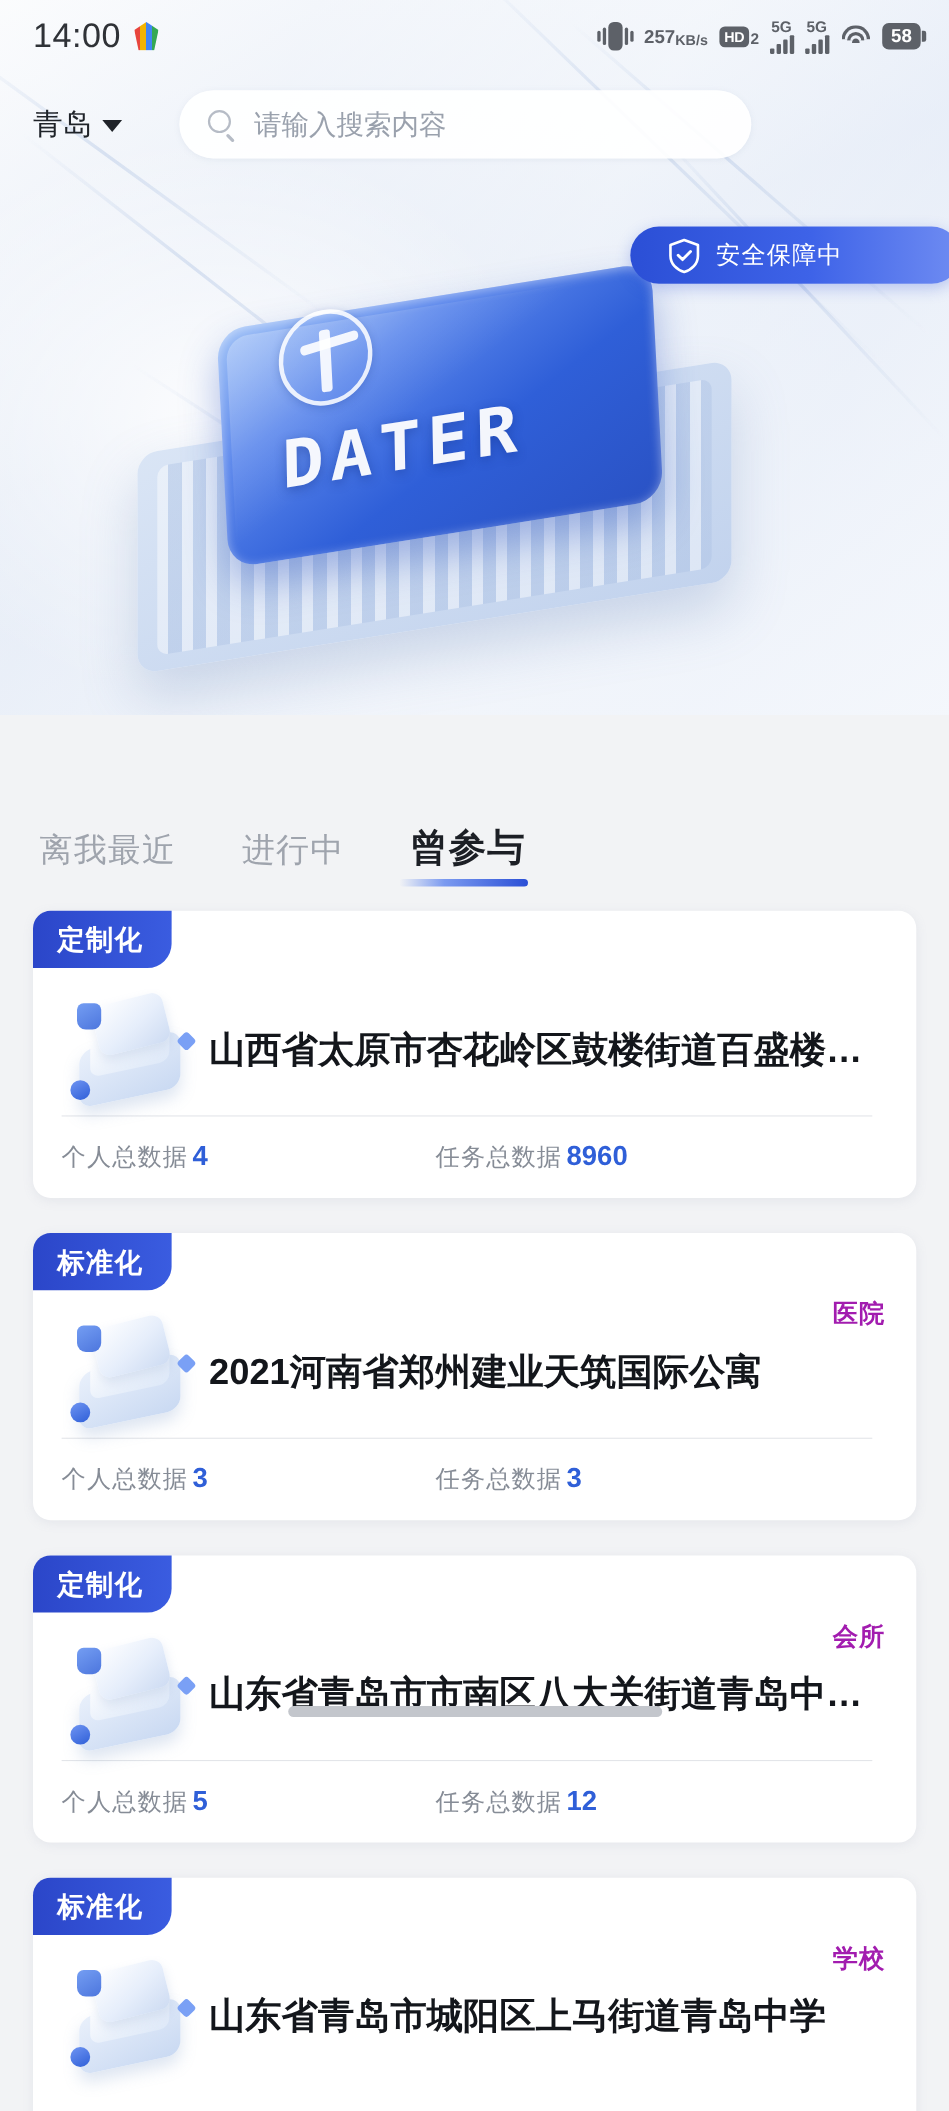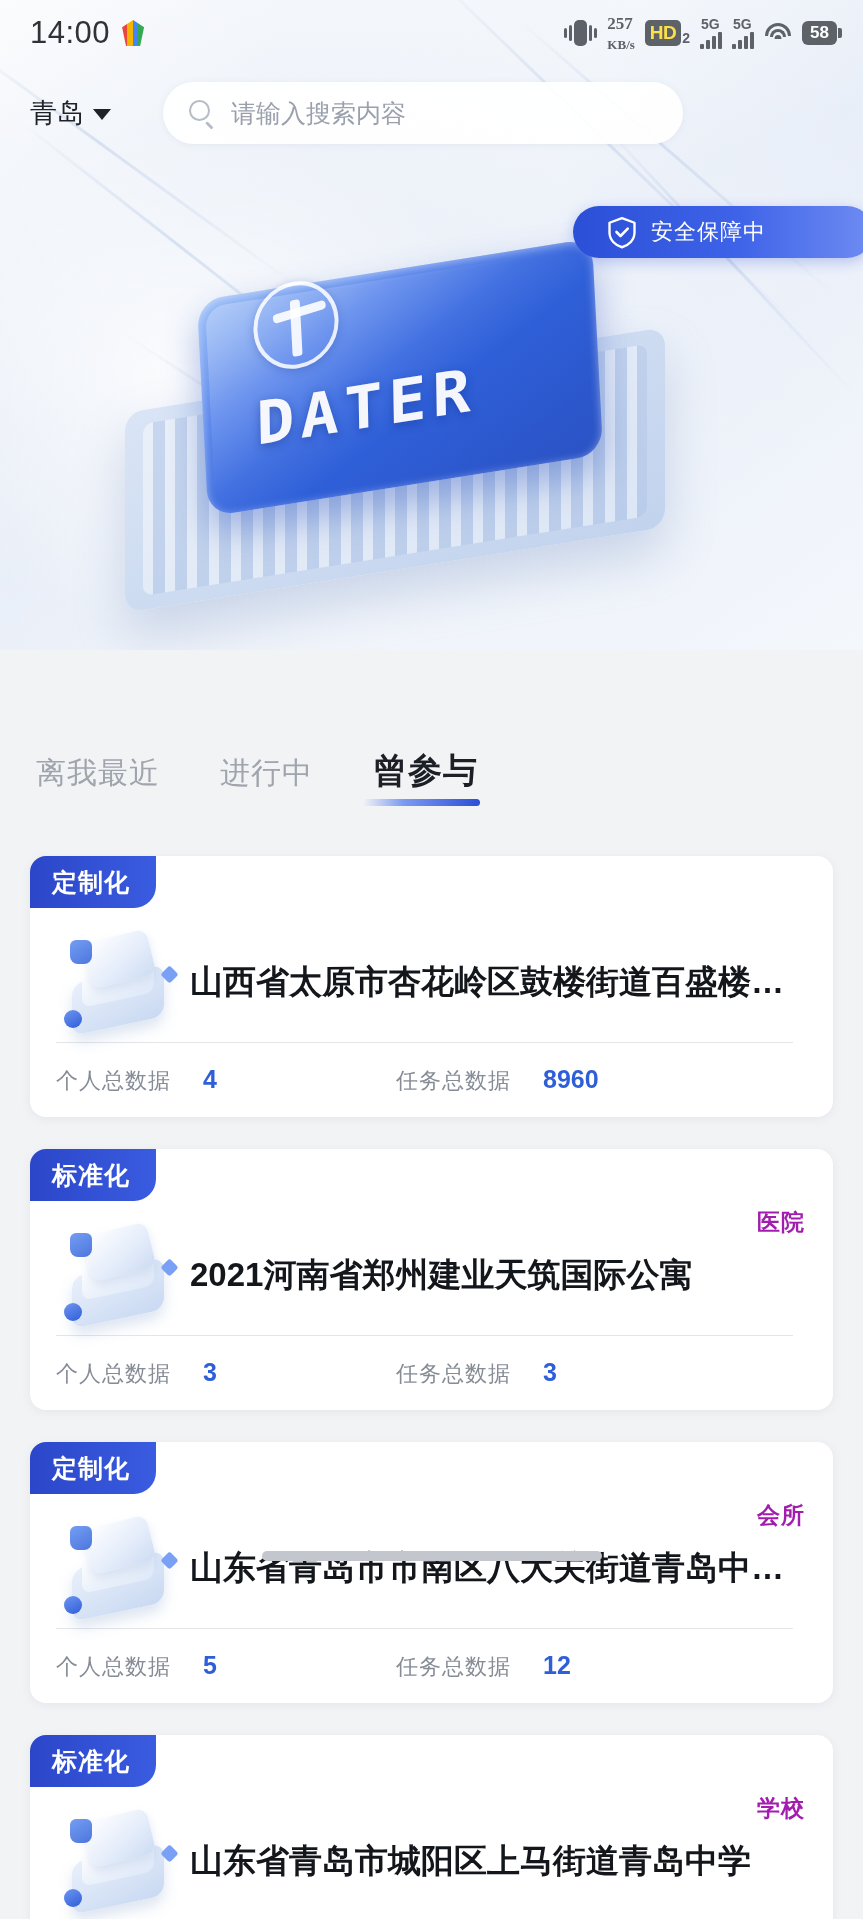--- a/index.html
+++ b/index.html
@@ -41,26 +41,26 @@
   .sb-appicon {
     width:22px; height:26px; position:relative;
     background:linear-gradient(90deg,#e8453c 0%,#e8453c 25%,#f4b400 25%,#f4b400 50%,#4285f4 50%,#4285f4 75%,#34a853 75%,#34a853 100%);
     clip-path:polygon(50% 0%, 100% 28%, 82% 100%, 18% 100%, 0% 28%);
   }
   .sb-right { display:flex; align-items:center; gap:10px; }
   .vib { display:flex; align-items:center; gap:2px; }
   .vib .bar { width:3px; background:#5d6168; border-radius:2px; }
   .vib .b1 { height:10px; } .vib .b2 { height:16px; }
   .vib .core { width:13px; height:26px; background:#5d6168; border-radius:5px; }
-  .netspeed { display:flex; flex-direction:column; line-height:1; color:#5d6168;font-family:Liberation Serif, serif; }
+  .netspeed { display:flex; flex-direction:row; align-items:center; line-height:1; color:#5d6168; }
   .netspeed .n { font-size:17px; font-weight:600; }
   .netspeed .u { font-size:13px; font-weight:600; margin-top:6px; }
   .hd { display:flex; align-items:flex-end; }
   .hd-box {
-    background:#5d6168; color:#fde047; font-size:19px; font-weight:700;
+    background:#5d6168; color:#ffffff; font-size:13px; font-weight:700;
     border-radius:5px; padding:2px 5px; letter-spacing:-.5px;
   }
   .hd-sub { font-size:14px; font-weight:700; color:#5d6168; margin-left:1px; }
   .sig { display:flex; flex-direction:column; align-items:flex-start; }
   .sig-g { font-size:14px; font-weight:700; color:#5d6168; line-height:1; margin-bottom:1px; margin-left:1px; }
   .sig-bars { display:flex; align-items:flex-end; gap:2px; }
   .sig-bars i { width:4px; background:#5d6168; border-radius:1px; display:block; }
   .sig-bars i:nth-child(1){height:5px;} .sig-bars i:nth-child(2){height:9px;}
   .sig-bars i:nth-child(3){height:13px;} .sig-bars i:nth-child(4){height:17px;}
   .wifi { position:relative; width:28px; height:22px; }
@@ -173,21 +173,20 @@
   .tab.active .tab-underline {
     position:absolute; left:-10px; right:-2px; bottom:0; height:7px; border-radius:4px;
     background:linear-gradient(90deg, rgba(255,255,255,0) 0%, #7b9af0 35%, #2b4fd6 100%);
   }
 
   .cards { padding:22px 30px 0 30px; }
   .card {
     position:relative; background:#fff; border-radius:16px; margin-bottom:32px;
     box-shadow:0 2px 10px rgba(140,152,175,.12); padding:0 40px 0 26px;
     min-height:246px;
-    margin-top:28px;
   }
   .badge {
     position:absolute; left:0; top:0; height:52px; padding:0 26px 0 22px;
     background:linear-gradient(90deg,#2b46c9 0%,#3a5ce0 100%);
     color:#fff; font-size:25px; font-weight:700; letter-spacing:1px;
     display:flex; align-items:center;
     border-radius:16px 0 22px 0;
   }
   .card-tag {
     position:absolute; right:28px; top:58px;
@@ -218,21 +217,21 @@
     opacity:.85;
   }
   .ci-dot1 { position:absolute; left:8px; top:88px; width:18px; height:18px; background:linear-gradient(150deg,#6f95f2,#2f5fd8); border-radius:50%; }
   .ci-dot2 { position:absolute; right:6px; top:46px; width:13px; height:13px; background:#7aa0f5; border-radius:3px; transform:rotate(45deg); }
   .card-title {
     font-size:33px; font-weight:700; color:#13161b; letter-spacing:0;
     white-space:nowrap; overflow:hidden; text-overflow:ellipsis; flex:1;
   }
   .card-divider { height:1px; background:#e3e5e9; margin:0 0 0 0; }
   .card-stats { display:flex; align-items:center; height:74px; }
-  .cs-item { display:flex; align-items:baseline; gap:32px; }
+  .cs-item { display:flex; align-items:baseline; gap:4px; }
   .cs-item.left { width:340px; }
   .cs-label { font-size:22px; color:#868c96; letter-spacing:1px; }
   .cs-value { font-size:25px; font-weight:700; color:#2f5fd8; }
 
   .home-indicator {
     position:absolute; left:50%; transform:translateX(-50%); bottom:14px;
     width:340px; height:10px; background:#c3c6cc; border-radius:6px;
   }
 </style>
 </head>

